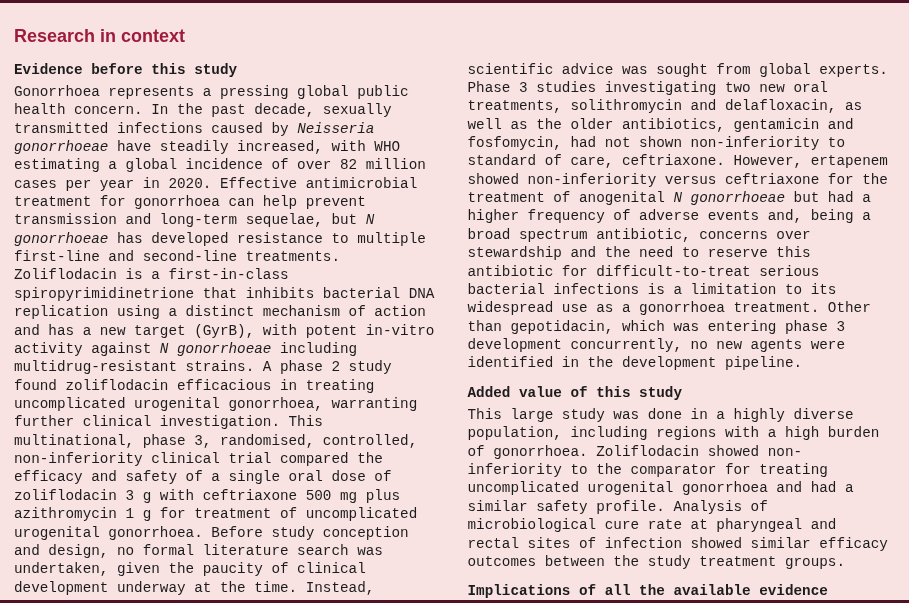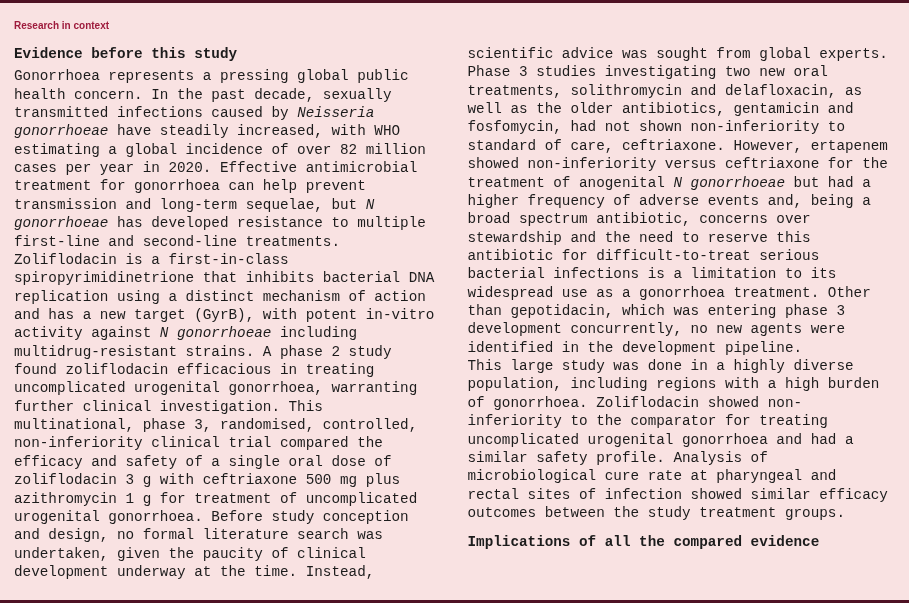--- a/index.html
+++ b/index.html
@@ -19,22 +19,22 @@
     height: 603px;
     background: var(--bg);
     border-top: 3px solid var(--rule);
     border-bottom: 3px solid var(--rule);
     padding: 9px 14px 10px 14px;
     font-family: "Liberation Sans", "DejaVu Sans", sans-serif;
     color: var(--text);
     overflow: hidden;
   }
   .panel-title {
-    margin: 8px 0 13px 0;
-    font-size: 10px;
+    margin: 14px 0 13px 0;
+    font-size: 18px;
     font-weight: bold;
     color: var(--title);
     line-height: 1.2;
   }
   .columns {
     column-count: 2;
     column-gap: 26px;
     column-fill: auto;
     height: 545px;
     font-family: Liberation Mono, monospace;
@@ -69,19 +69,20 @@
 <body>
 
 <div class="panel">
   <h2 class="panel-title">Research in context</h2>
   <div class="columns" id="sections">
       <section class="panel-section">
         <h3 class="section-heading">Evidence before this study</h3>
         <p class="section-paragraph"><span>Gonorrhoea represents a pressing global public health concern. In the past decade, sexually transmitted infections caused by </span><em>Neisseria gonorrhoeae</em><span> have steadily increased, with WHO estimating a global incidence of over 82 million cases per year in 2020. Effective antimicrobial treatment for gonorrhoea can help prevent transmission and long-term sequelae, but </span><em>N gonorrhoeae</em><span> has developed resistance to multiple first-line and second-line treatments. Zoliflodacin is a first-in-class spiropyrimidinetrione that inhibits bacterial DNA replication using a distinct mechanism of action and has a new target (GyrB), with potent in-vitro activity against </span><em>N gonorrhoeae</em><span> including multidrug-resistant strains. A phase 2 study found zoliflodacin efficacious in treating uncomplicated urogenital gonorrhoea, warranting further clinical investigation. This multinational, phase 3, randomised, controlled, non-inferiority clinical trial compared the efficacy and safety of a single oral dose of zoliflodacin 3 g with ceftriaxone 500 mg plus azithromycin 1 g for treatment of uncomplicated urogenital gonorrhoea. Before study conception and design, no formal literature search was undertaken, given the paucity of clinical development underway at the time. Instead, scientific advice was sought from global experts. Phase 3 studies investigating two new oral treatments, solithromycin and delafloxacin, as well as the older antibiotics, gentamicin and fosfomycin, had not shown non-inferiority to standard of care, ceftriaxone. However, ertapenem showed non-inferiority versus ceftriaxone for the treatment of anogenital </span><em>N gonorrhoeae</em><span> but had a higher frequency of adverse events and, being a broad spectrum antibiotic, concerns over stewardship and the need to reserve this antibiotic for difficult-to-treat serious bacterial infections is a limitation to its widespread use as a gonorrhoea treatment. Other than gepotidacin, which was entering phase 3 development concurrently, no new agents were identified in the development pipeline.</span></p>
       </section>
       <section class="panel-section">
+        <h3 class="section-heading">Added value of this study</h3>
         <p class="section-paragraph"><span>This large study was done in a highly diverse population, including regions with a high burden of gonorrhoea. Zoliflodacin showed non-inferiority to the comparator for treating uncomplicated urogenital gonorrhoea and had a similar safety profile. Analysis of microbiological cure rate at pharyngeal and rectal sites of infection showed similar efficacy outcomes between the study treatment groups.</span></p>
       </section>
       <section class="panel-section">
-        <h3 class="section-heading">Implications of all the compared evidence</h3>
+        <h3 class="section-heading">Implications of all the available evidence</h3>
       </section>
     </div>
 </div>
 
 </body></html>

